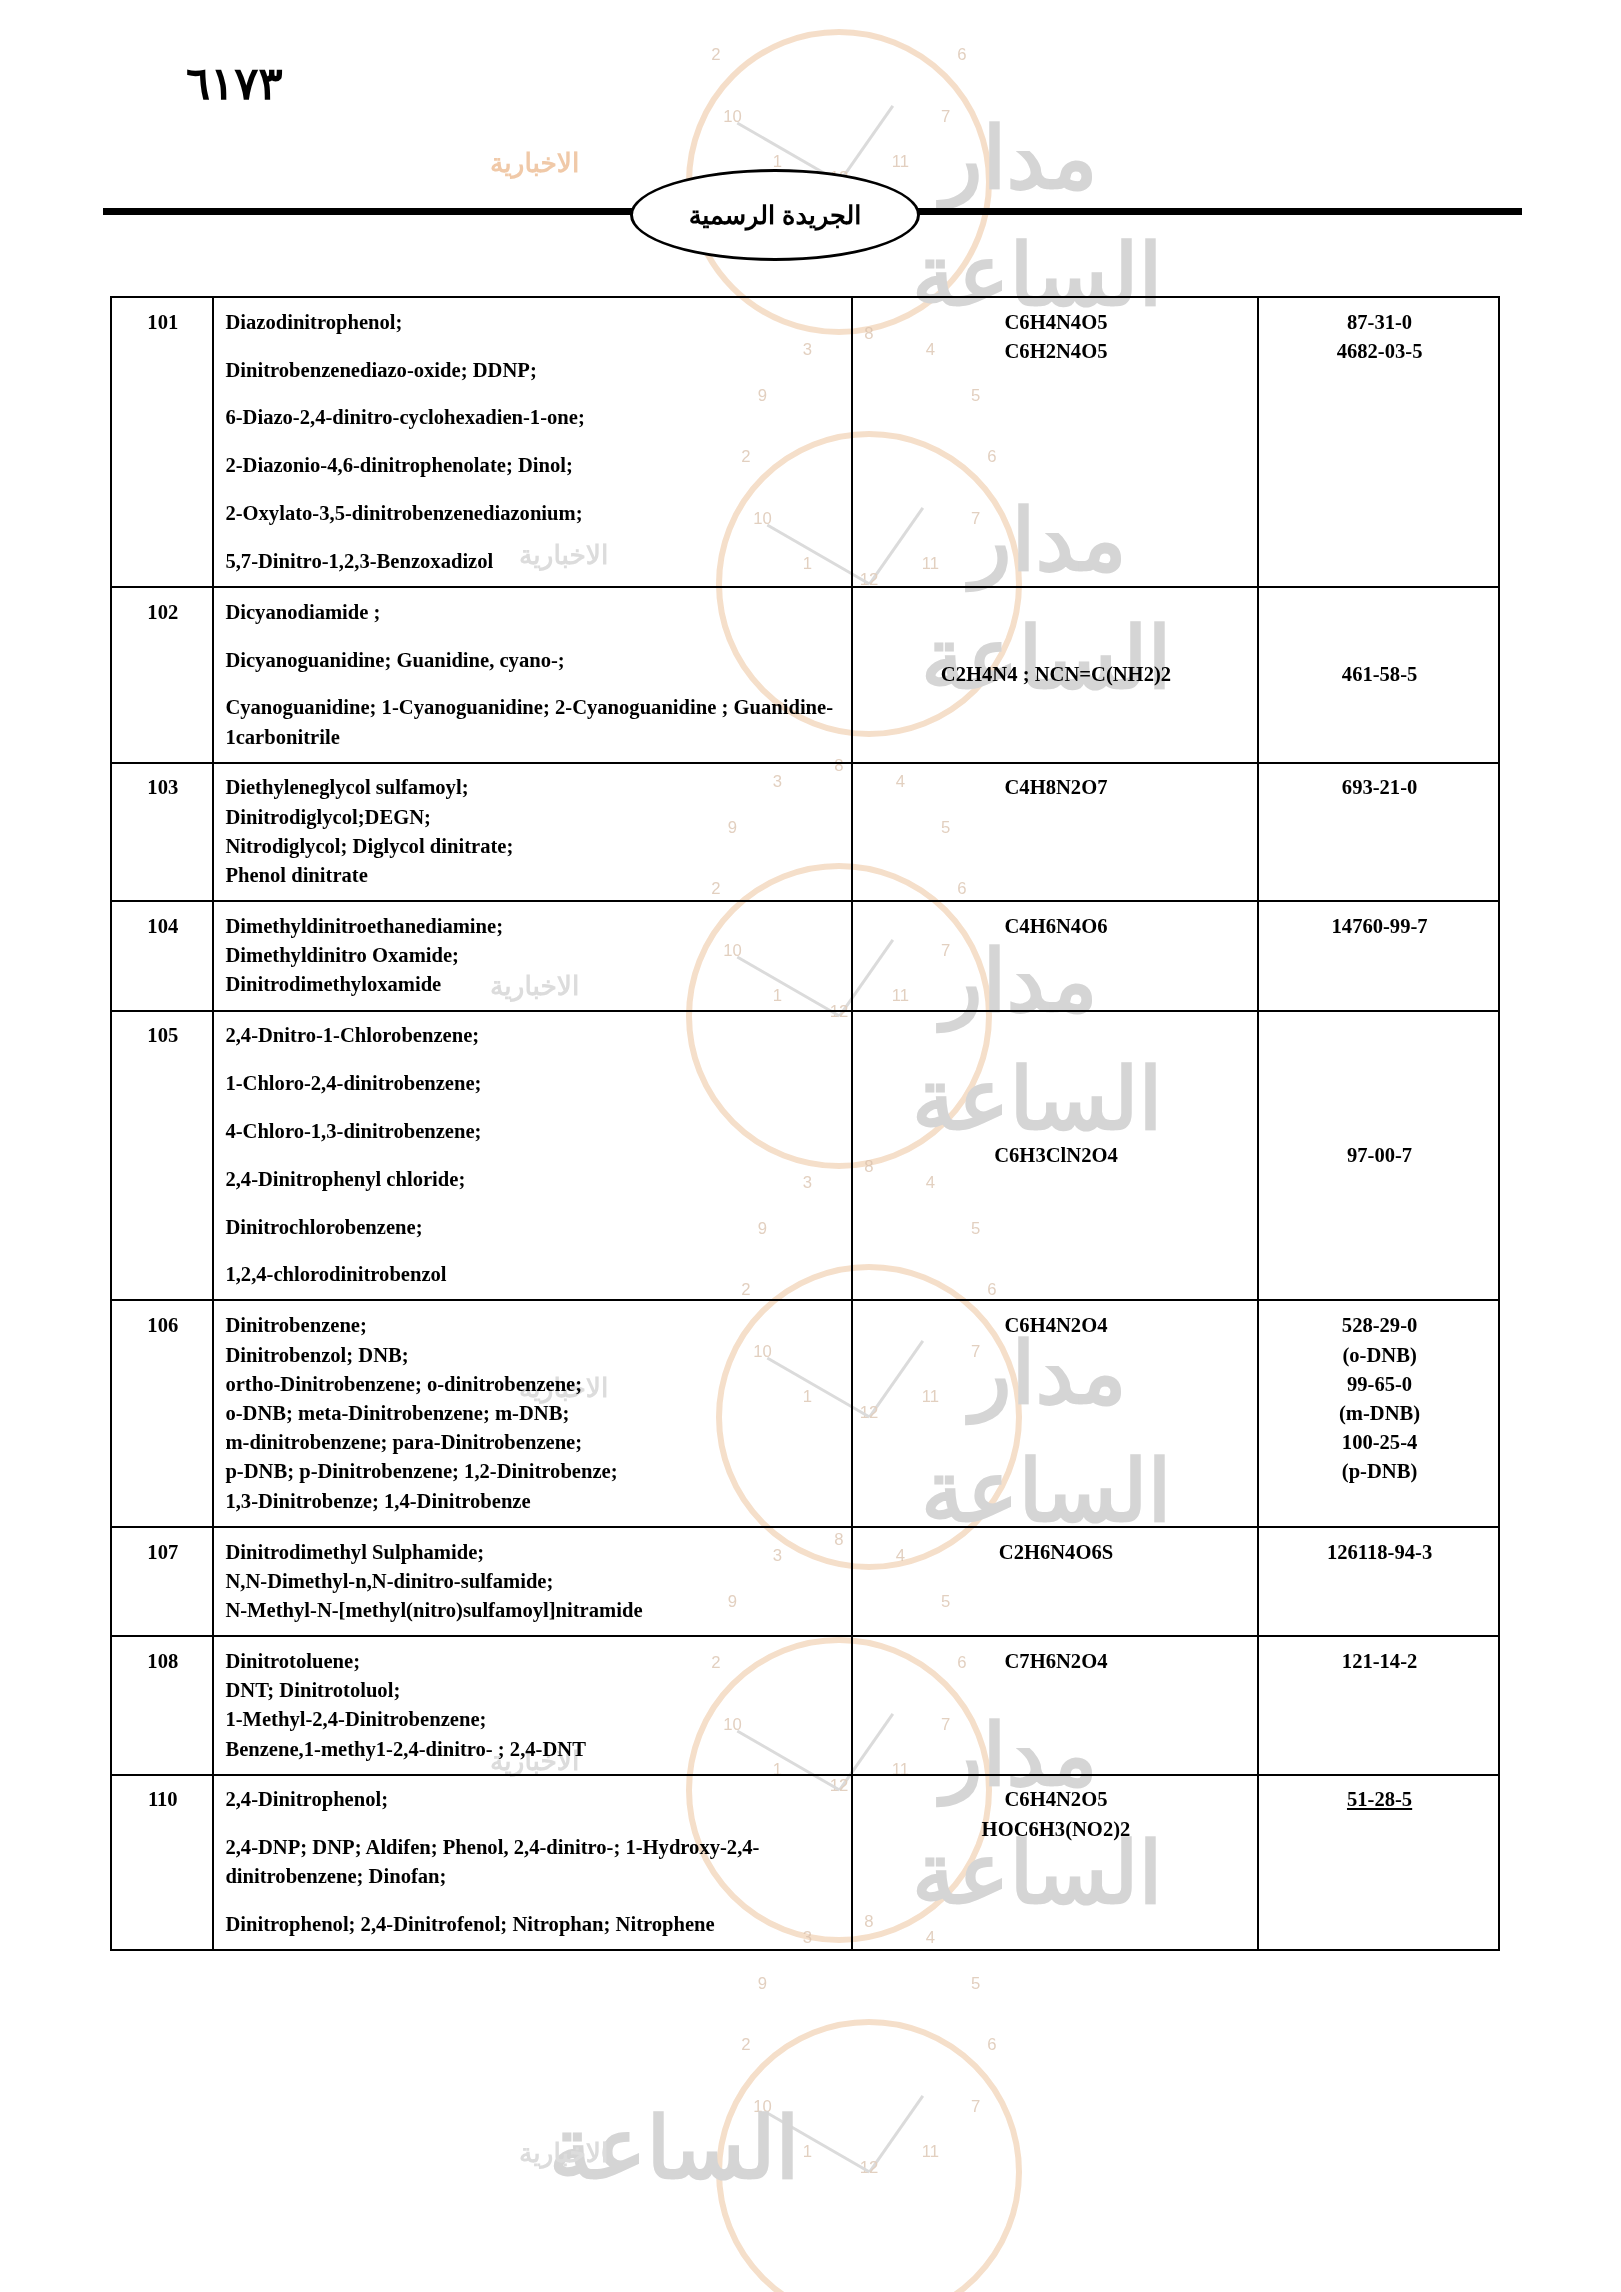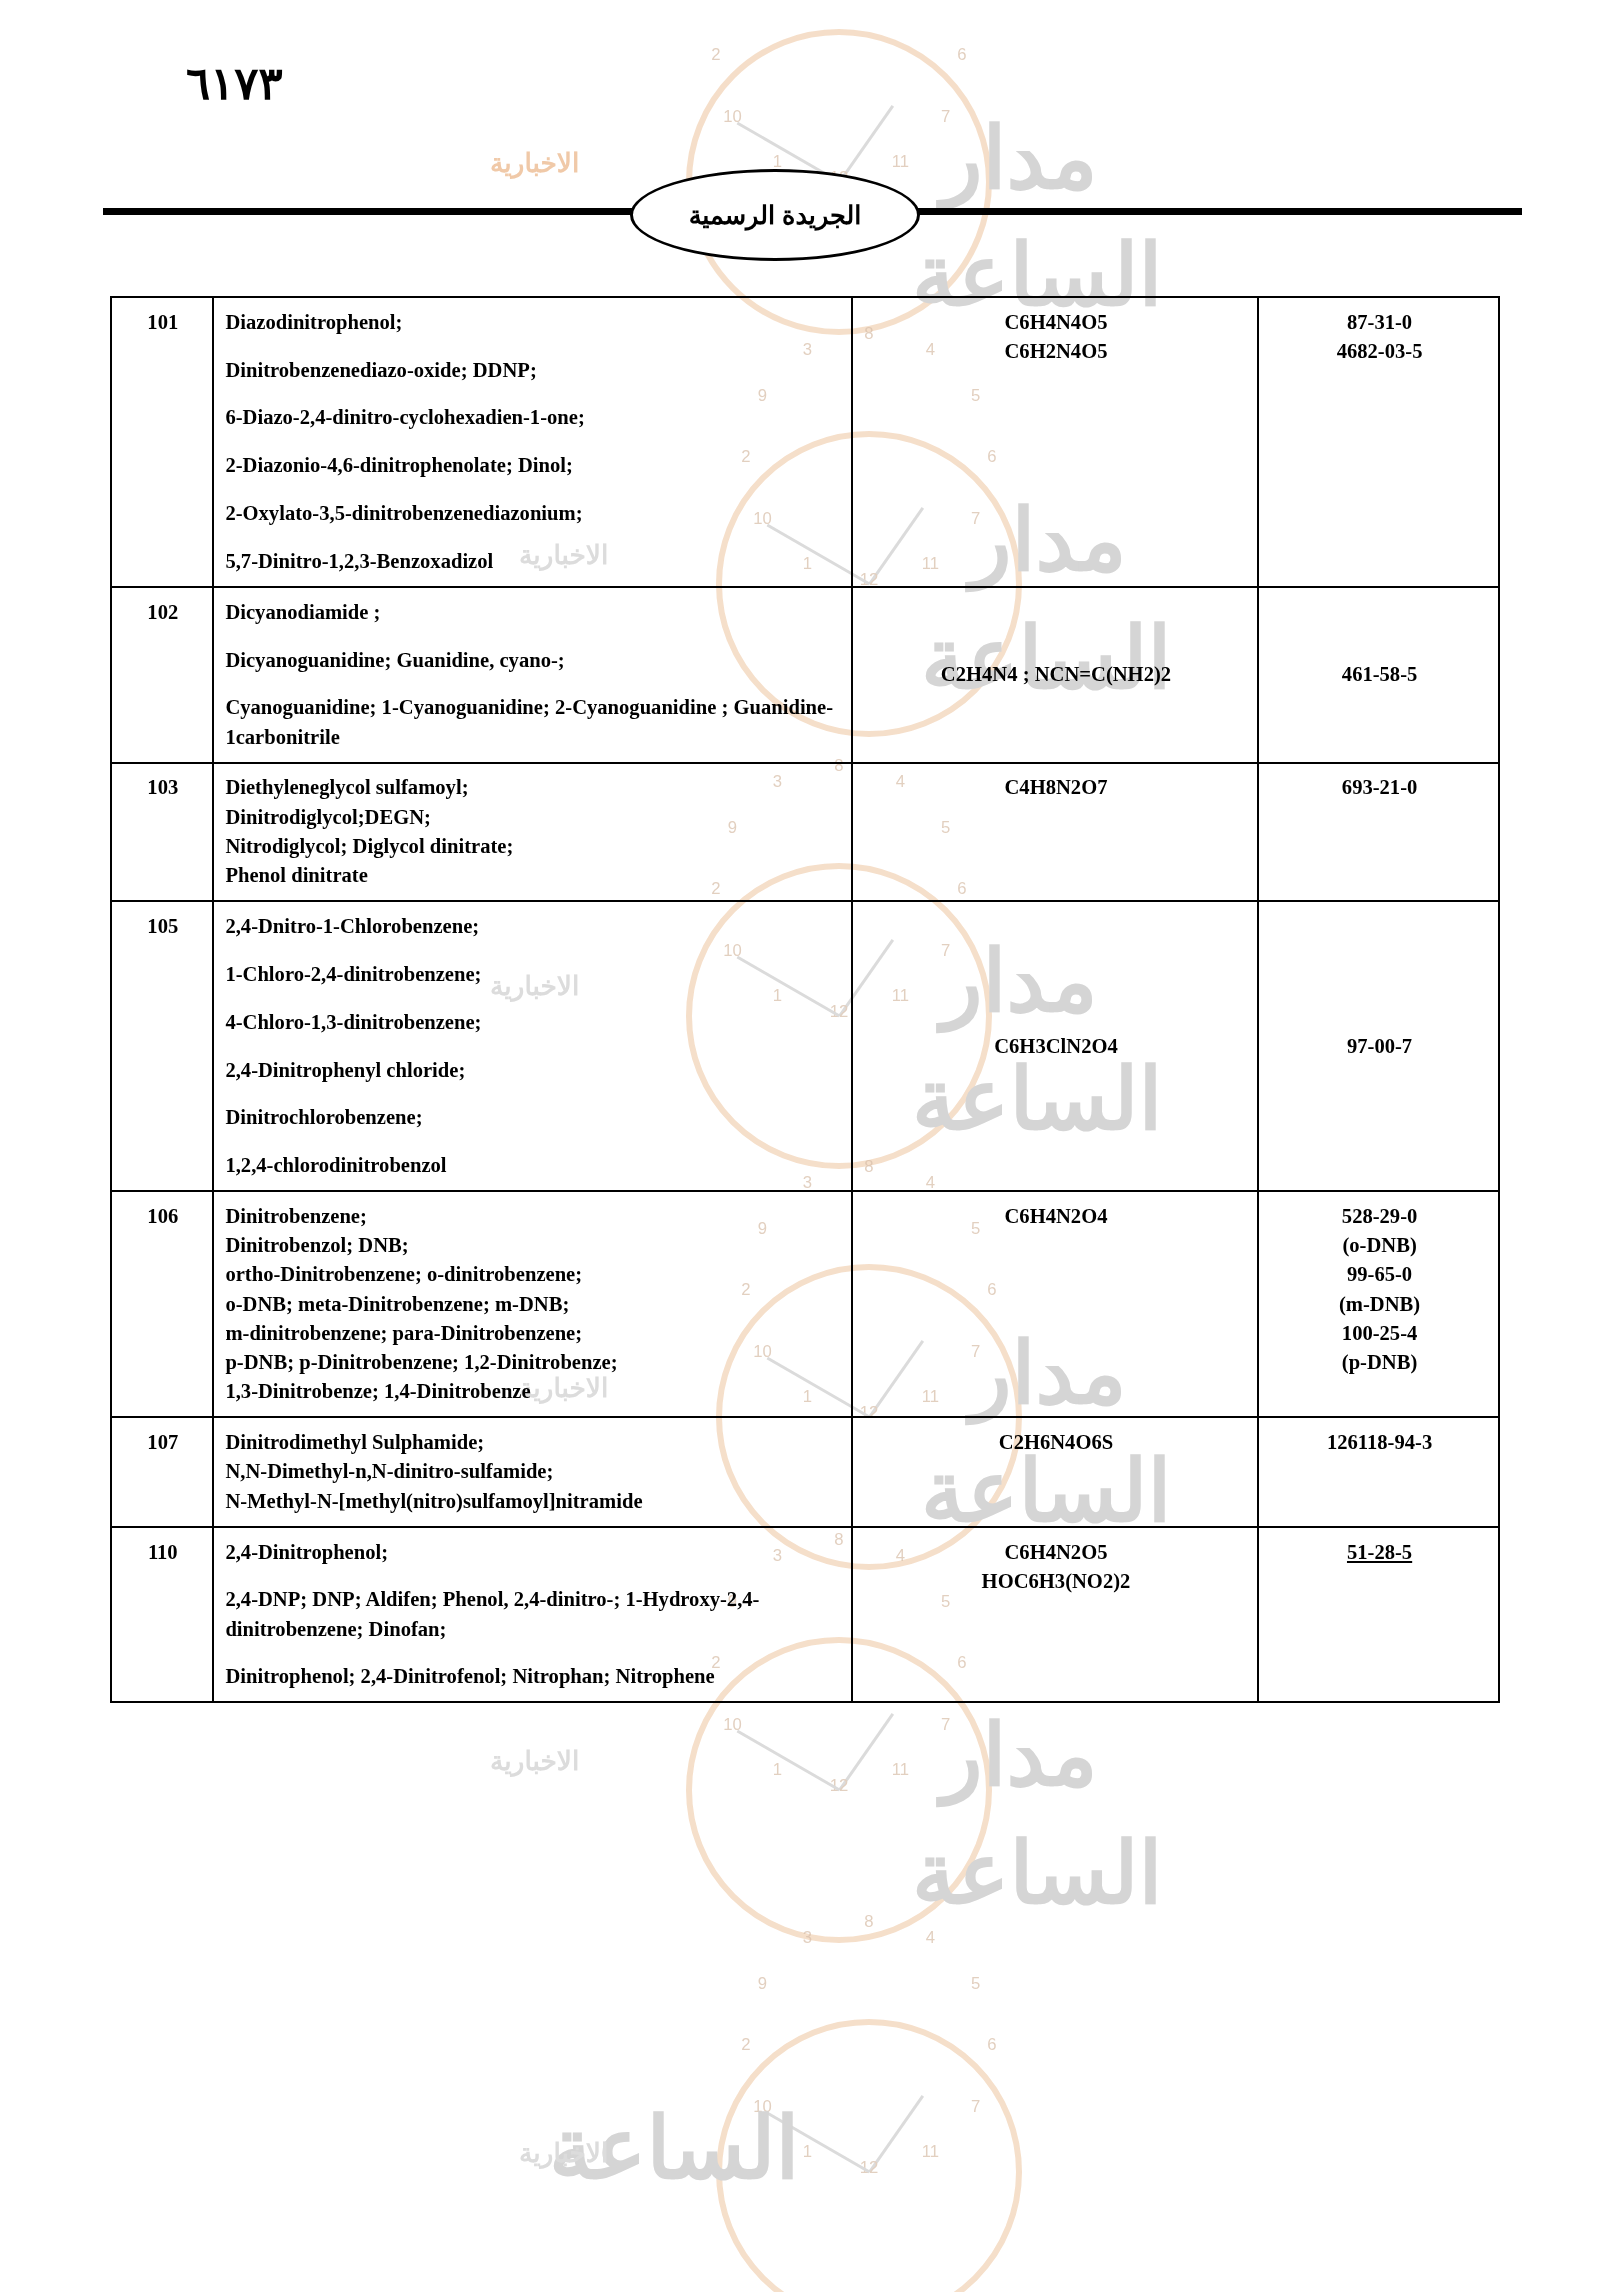--- a/index.html
+++ b/index.html
@@ -339,20 +339,34 @@
             <span class="name-line">Phenol dinitrate</span>
           </td>
           <td class="c-formula pad-top" style="vertical-align: top;">
             <span class="formula-line">C4H8N2O7</span>
           </td>
           <td class="c-cas pad-top" style="vertical-align: top;">
             <span class="cas-line">693-21-0</span>
           </td>
         </tr>
         <tr>
+          <td class="c-num">104</td>
+          <td class="c-names">
+            <span class="name-line">Dimethyldinitroethanediamine;</span>
+            <span class="name-line">Dimethyldinitro Oxamide;</span>
+            <span class="name-line">Dinitrodimethyloxamide</span>
+          </td>
+          <td class="c-formula pad-top" style="vertical-align: top;">
+            <span class="formula-line">C4H6N4O6</span>
+          </td>
+          <td class="c-cas pad-top" style="vertical-align: top;">
+            <span class="cas-line">14760-99-7</span>
+          </td>
+        </tr>
+        <tr>
           <td class="c-num">105</td>
           <td class="c-names spaced">
             <span class="name-line">2,4-Dnitro-1-Chlorobenzene;</span>
             <span class="name-line">1-Chloro-2,4-dinitrobenzene;</span>
             <span class="name-line">4-Chloro-1,3-dinitrobenzene;</span>
             <span class="name-line">2,4-Dinitrophenyl chloride;</span>
             <span class="name-line">Dinitrochlorobenzene;</span>
             <span class="name-line">1,2,4-chlorodinitrobenzol</span>
           </td>
           <td class="c-formula" style="vertical-align: middle;">
@@ -393,20 +407,35 @@
             <span class="name-line">N-Methyl-N-[methyl(nitro)sulfamoyl]nitramide</span>
           </td>
           <td class="c-formula pad-top" style="vertical-align: top;">
             <span class="formula-line">C2H6N4O6S</span>
           </td>
           <td class="c-cas pad-top" style="vertical-align: top;">
             <span class="cas-line">126118-94-3</span>
           </td>
         </tr>
         <tr>
+          <td class="c-num">108</td>
+          <td class="c-names">
+            <span class="name-line">Dinitrotoluene;</span>
+            <span class="name-line">DNT; Dinitrotoluol;</span>
+            <span class="name-line">1-Methyl-2,4-Dinitrobenzene;</span>
+            <span class="name-line">Benzene,1-methy1-2,4-dinitro- ; 2,4-DNT</span>
+          </td>
+          <td class="c-formula pad-top" style="vertical-align: top;">
+            <span class="formula-line">C7H6N2O4</span>
+          </td>
+          <td class="c-cas pad-top" style="vertical-align: top;">
+            <span class="cas-line">121-14-2</span>
+          </td>
+        </tr>
+        <tr>
           <td class="c-num">110</td>
           <td class="c-names spaced">
             <span class="name-line">2,4-Dinitrophenol;</span>
             <span class="name-line">2,4-DNP; DNP; Aldifen; Phenol, 2,4-dinitro-; 1-Hydroxy-2,4-dinitrobenzene; Dinofan;</span>
             <span class="name-line">Dinitrophenol; 2,4-Dinitrofenol; Nitrophan; Nitrophene</span>
           </td>
           <td class="c-formula pad-top" style="vertical-align: top;">
             <span class="formula-line">C6H4N2O5</span>
             <span class="formula-line">HOC6H3(NO2)2</span>
           </td>

